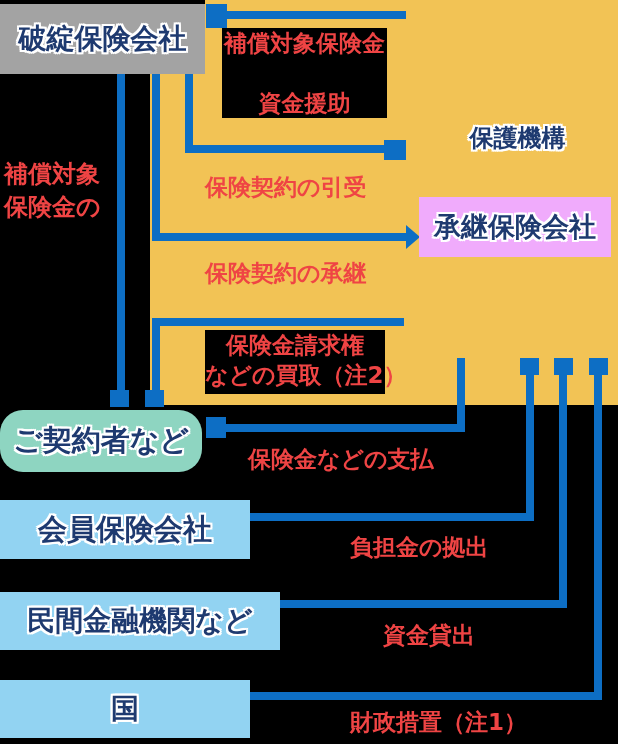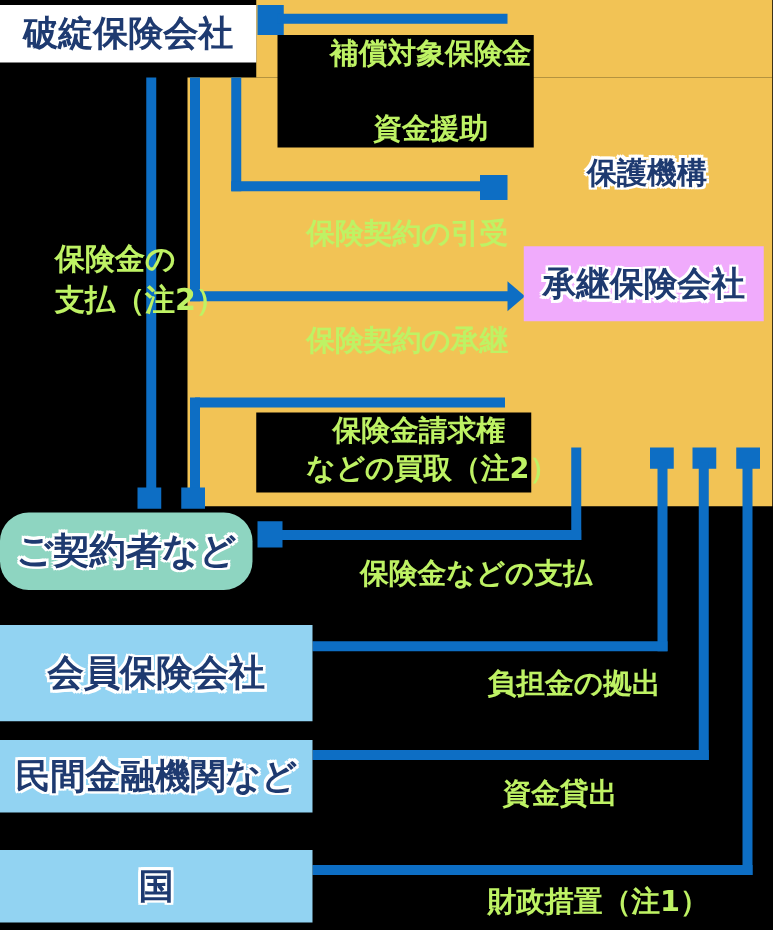--- a/index.html
+++ b/index.html
@@ -14,39 +14,39 @@
   
   .orange-main{left:150px;top:62px;width:468px;height:343px;background:#f2c355;}
   .orange-top{left:205px;top:0;width:413px;height:62px;background:#f2c355;}
   
   .node{
     display:flex;align-items:center;justify-content:center;
     font-weight:bold;color:#1e3a70;
     text-shadow:-2px -2px 0 #fff,2px -2px 0 #fff,-2px 2px 0 #fff,2px 2px 0 #fff,
                  0 -2px 0 #fff,0 2px 0 #fff,-2px 0 0 #fff,2px 0 0 #fff;
   }
-  .hatan{left:0;top:4px;width:205px;height:46px;background:#ffffff;font-size:28px;}
+  .hatan{left:0;top:4px;width:205px;height:70px;background:#a3a3a3;font-size:28px;}
   .hogo{left:430px;top:118px;width:175px;height:40px;background:transparent;font-size:24px;}
   .shokei{left:419px;top:197px;width:192px;height:60px;background:#f0abfc;font-size:27px;}
   .keiyakusha{left:0;top:410px;width:202px;height:62px;background:#8ed5c1;font-size:29px;border-radius:23px;}
-  .kaiin{left:0;top:500px;width:250px;height:77px;background:#92d3f2;font-size:29px;}
-  .minkan{left:0;top:592px;width:250px;height:58px;background:#92d3f2;font-size:28px;}
+  .kaiin{left:0;top:500px;width:250px;height:59px;background:#92d3f2;font-size:29px;}
+  .minkan{left:0;top:592px;width:280px;height:58px;background:#92d3f2;font-size:28px;}
   .kuni{left:0;top:680px;width:250px;height:58px;background:#92d3f2;font-size:28px;}
   
   .seg{background:#0d6ec4;}
   .cap{background:#0d6ec4;}
   .tri{
     width:0;height:0;
     border-top:12px solid transparent;
     border-bottom:12px solid transparent;
     border-left:14px solid #0d6ec4;
   }
   
   .flabel{
-    color:#bef264;font-weight:bold;font-size:23px;line-height:29px;white-space:nowrap;padding-left:40px;
+    color:#ef4444;font-weight:bold;font-size:23px;line-height:29px;white-space:nowrap;
   }
   .darkbox{background:#000;}
   .center{text-align:center;}
 </style>
 </head>
 <body>
 
 <div class="abs orange-main"></div>
 <div class="abs orange-top"></div>
 
@@ -106,33 +106,32 @@
   <span>国</span>
 </div>
 
 <div class="abs flabel darkbox center" style="left:222px;top:28px;width:165px;height:90px;line-height:30px;">
   <span>補償対象保険金</span><br>
   <br>
   <span>資金援助</span>
 </div>
 
 <div class="abs flabel" style="left:4px;top:158px;font-size:24px;line-height:33px;">
-  <br>
+  <span>補償対象</span><br>
   <span>保険金の</span><br>
-  <span>支払（注2）</span>
 </div>
 
 <div class="abs flabel" style="left:205px;top:173px;">保険契約の引受</div>
 
 <div class="abs flabel" style="left:205px;top:259px;">保険契約の承継</div>
 
 <div class="abs flabel darkbox center" style="left:205px;top:330px;width:180px;height:64px;line-height:30px;">
   <span>保険金請求権</span><br>
   <span>などの買取（注2）</span>
 </div>
 
 <div class="abs flabel" style="left:248px;top:445px;">保険金などの支払</div>
 
 <div class="abs flabel" style="left:350px;top:533px;">負担金の拠出</div>
 
-<div class="abs flabel" style="left:362px;top:621px;">資金貸出</div>
+<div class="abs flabel" style="left:383px;top:621px;">資金貸出</div>
 
 <div class="abs flabel" style="left:350px;top:708px;">財政措置（注1）</div>
 
 </body></html>

